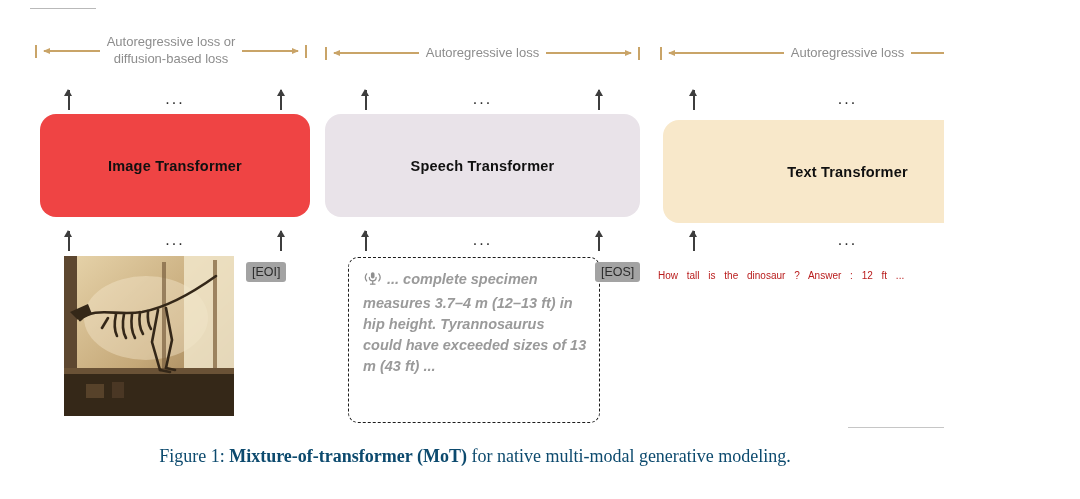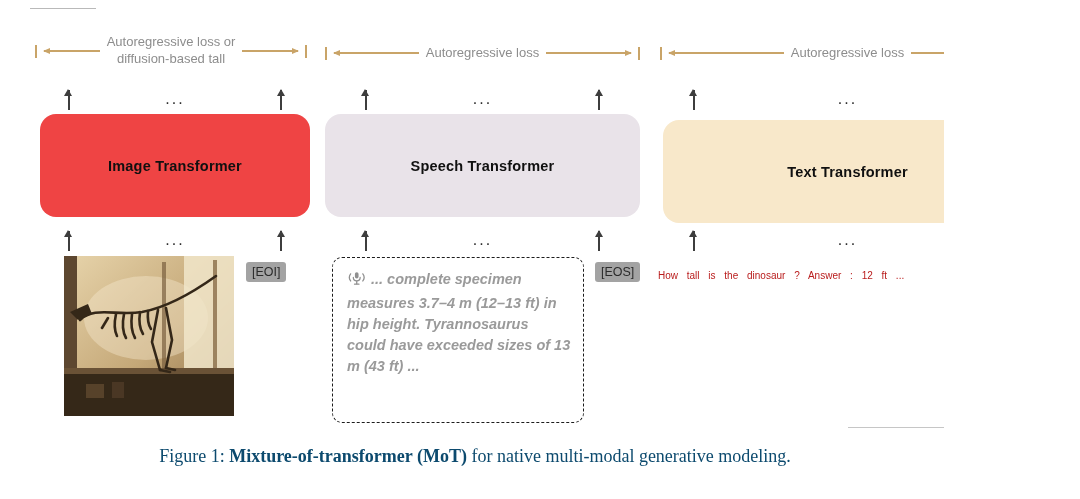--- a/index.html
+++ b/index.html
@@ -31,21 +31,21 @@
   
   .tbox { position:absolute; border-radius:16px; display:flex; align-items:center; justify-content:center;
       font-weight:bold; font-size:14.5px; color:#101010; letter-spacing:.2px; }
 
   
   .chip { position:absolute; background:#a3a3a3; color:#2b2b2b; font-size:12.5px; padding:3px 6px; border-radius:3px; }
 
   
   .photo { position:absolute; overflow:hidden; }
   .speech-box { position:absolute; border:1.8px dashed #1c1c1c; border-radius:10px; padding:11px 12px 8px 14px;
-      font-style:italic; font-weight:600; color:#9a9a9a; font-size:14.5px; line-height:1.45; }
+      font-style:italic; font-weight:600; color:#9a9a9a; font-size:14.5px; line-height:1.45;margin-left:16px; }
   .mic { display:inline-block; vertical-align:-3px; margin-right:5px; }
   .prompt { position:absolute; font-size:10px; color:#b91c1c; word-spacing:6px; }
 
   
   .caption { position:absolute; left:0; top:446px; width:950px; text-align:center;
       font-family:"Liberation Serif", serif; font-size:18px; color:#0c4a6e; }
   .caption .b { font-weight:bold; }
 </style>
 </head>
 <body>
@@ -53,21 +53,21 @@
 <div class="canvas">
 
   <div class="rule rule-top"></div>
   <div class="rule rule-bottom"></div>
 
   <div class="loss-span" style="left:35px; top:34px; width:272px; height:34px;">
     <div class="tick"></div>
     <div class="hl arrow-left"></div>
     <div class="loss-label">
       <div>Autoregressive loss or</div>
-      <div>diffusion-based tall</div>
+      <div>diffusion-based loss</div>
     </div>
     <div class="hl arrow-right"></div>
     <div class="tick"></div>
   </div>
 
   <div class="loss-span" style="left:325px; top:43px; width:315px; height:20px;">
     <div class="tick"></div>
     <div class="hl arrow-left"></div>
     <div class="loss-label">Autoregressive loss</div>
     <div class="hl arrow-right"></div>

